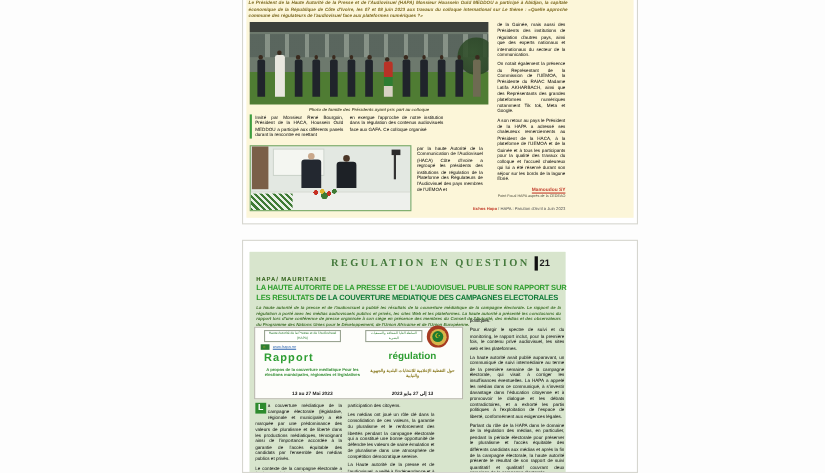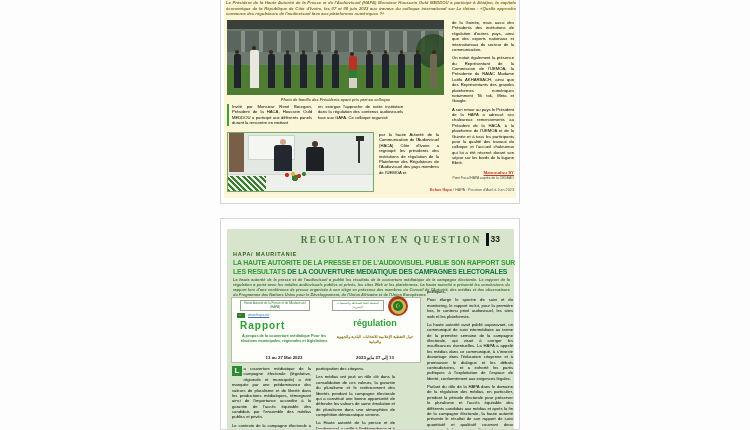--- a/index.html
+++ b/index.html
@@ -1,21 +1,21 @@
 <!DOCTYPE html>
 <html><head>
 <meta charset="utf-8">
 <style>
   * { margin:0; padding:0; box-sizing:border-box; }
   html,body { width:750px; height:430px; }
   body { background:#fdfdfd; font-family:"Liberation Sans", sans-serif; position:relative; overflow:hidden; }
   .canvas { position:absolute; inset:0; }
 
   
-  .page { position:absolute; left:220px; width:300px; background:#ffffff; border:1px solid #d6d6cf; overflow:hidden; }
+  .page { position:absolute; left:220px; width:360px; background:#ffffff; border:1px solid #d6d6cf; overflow:hidden; }
   .p1 { top:-12px; height:216px; }
   .p2 { top:218px; height:212px; }
   .p1-paper { position:absolute; left:3px; right:3px; top:2px; bottom:5px; background:#fcf6d9; }
   .p2-paper { position:absolute; left:6px; top:10px; width:287px; height:202px; background:#d8e5cd; }
 
   .tiny { font-size:4.2px; line-height:1.28; text-align:justify; }
   .tiny .para { margin-bottom:3px; }
 
   
   .p1-intro { position:absolute; left:5px; top:11px; width:290px; font-size:4.2px; line-height:1.35;
@@ -179,21 +179,21 @@
     </div>
   </div>
 
   <div class="page p2">
     <div class="p2-paper"></div>
 
     <div class="p2-paper-main p2-paper" style="position:absolute; left:6px; top:10px; width:287px; height:202px; background:#d8e5cd;">
 
       <div class="p2-headrow">
         <span class="p2-head">REGULATION EN QUESTION</span>
-        <span class="p2-num">33</span>
+        <span class="p2-num">21</span>
       </div>
 
       <div class="p2-kicker">HAPA/ MAURITANIE</div>
 
       <div class="p2-t1">LA HAUTE AUTORITE DE LA PRESSE ET DE L'AUDIOVISUEL PUBLIE SON RAPPORT SUR</div>
       <div class="p2-t2">
         <span class="g">LES RESULTATS </span><span class="d">DE LA COUVERTURE MEDIATIQUE DES CAMPAGNES ELECTORALES</span>
       </div>
 
       <div class="p2-intro">La haute autorité de la presse et de l'audiovisuel a publié les résultats de la couverture médiatique de la campagne électorale. Le rapport de la régulation a porté avec les médias audiovisuels publics et privés, les sites Web et les plateformes. La haute autorité a présenté les conclusions du rapport lors d'une conférence de presse organisée à son siège en présence des membres du Conseil de l'Autorité, des médias et des observateurs du Programme des Nations Unies pour le Développement, de l'Union Africaine et de l'Union Européenne.</div>

